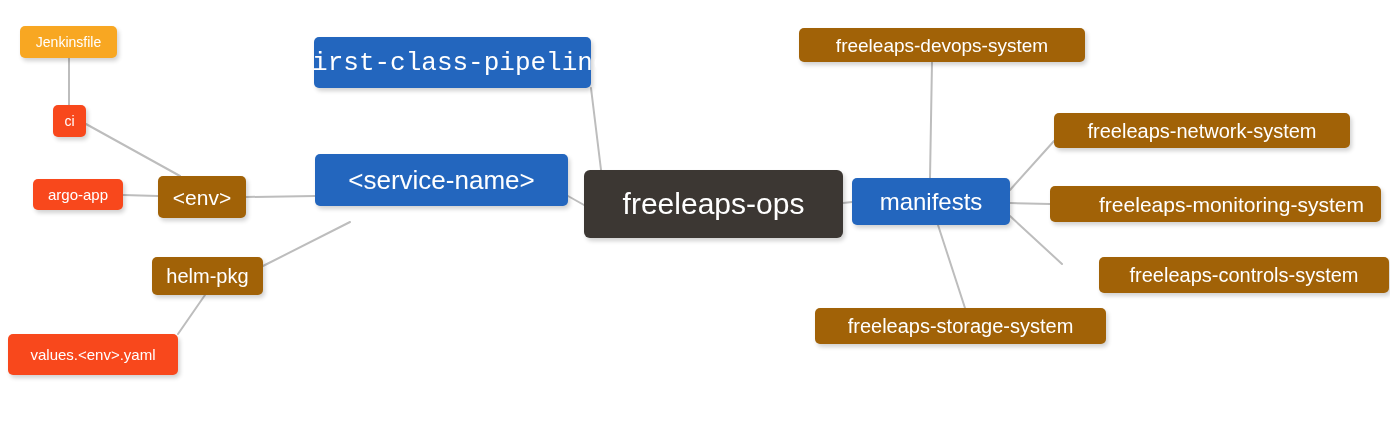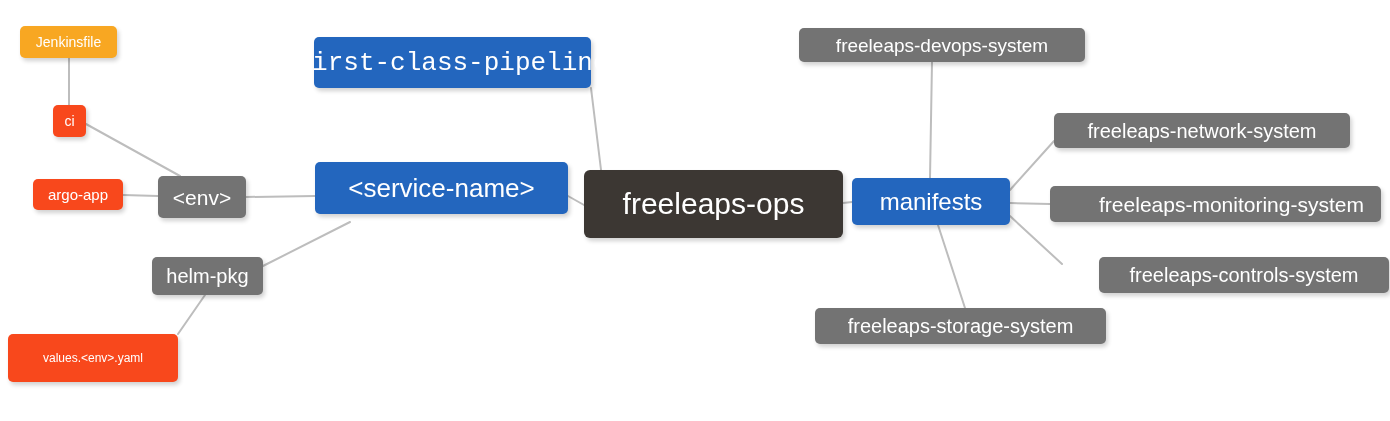--- a/index.html
+++ b/index.html
@@ -37,21 +37,21 @@
     white-space: nowrap;
     line-height: 1;
     box-shadow: 2px 3px 4px rgba(0,0,0,0.18);
     user-select: none;
   }
   .node.root {
     background: #3c3733;
     border-radius: 6px;
   }
   .node.blue   { background: #2366be; }
-  .node.green  { background: #737373; }
+  .node.green  { background: #a16207; }
   .node.orange { background: #f8a722; }
   .node.red    { background: #f8481c; }
 </style>
 </head>
 <body>
 
 <div id="canvas">
   <svg id="edge-layer" viewBox="0 0 1390 421" xmlns="http://www.w3.org/2000/svg">
       <path d="M 584 205 L 568 196" stroke="#bdbdbd" stroke-width="2" fill="none" stroke-linecap="round"></path>
       <path d="M 602 178 L 591 88" stroke="#bdbdbd" stroke-width="2" fill="none" stroke-linecap="round"></path>
@@ -63,28 +63,28 @@
       <path d="M 69 105 L 69 58" stroke="#bdbdbd" stroke-width="2" fill="none" stroke-linecap="round"></path>
       <path d="M 205 295 L 178 334" stroke="#bdbdbd" stroke-width="2" fill="none" stroke-linecap="round"></path>
       <path d="M 930 178 L 932 62" stroke="#bdbdbd" stroke-width="2" fill="none" stroke-linecap="round"></path>
       <path d="M 1010 190 L 1054 141" stroke="#bdbdbd" stroke-width="2" fill="none" stroke-linecap="round"></path>
       <path d="M 1010 203 L 1050 204" stroke="#bdbdbd" stroke-width="2" fill="none" stroke-linecap="round"></path>
       <path d="M 1010 216 L 1062 264" stroke="#bdbdbd" stroke-width="2" fill="none" stroke-linecap="round"></path>
       <path d="M 938 225 L 965 308" stroke="#bdbdbd" stroke-width="2" fill="none" stroke-linecap="round"></path>
     </svg>
   <div id="node-layer">
       <div class="node root" style="left: 584px; top: 170px; width: 259px; height: 68px; font-size: 30px;">freeleaps-ops</div>
-      <div class="node blue" style="left: 315px; top: 162px; width: 253px; height: 52px; font-size: 26px;">&lt;service-name&gt;</div>
+      <div class="node blue" style="left: 315px; top: 154px; width: 253px; height: 52px; font-size: 26px;">&lt;service-name&gt;</div>
       <div class="node blue" style="left: 314px; top: 37px; width: 277px; height: 51px; font-size: 26px; font-family: Liberation Mono, monospace;">first-class-pipeline</div>
       <div class="node blue" style="left: 852px; top: 178px; width: 158px; height: 47px; font-size: 24px;">manifests</div>
       <div class="node green" style="left: 158px; top: 176px; width: 88px; height: 42px; font-size: 21px;">&lt;env&gt;</div>
       <div class="node green" style="left: 152px; top: 257px; width: 111px; height: 38px; font-size: 20px;">helm-pkg</div>
       <div class="node orange" style="left: 20px; top: 26px; width: 97px; height: 32px; font-size: 14px;">Jenkinsfile</div>
       <div class="node red" style="left: 53px; top: 105px; width: 33px; height: 32px; font-size: 14px;">ci</div>
       <div class="node red" style="left: 33px; top: 179px; width: 90px; height: 31px; font-size: 15px;">argo-app</div>
-      <div class="node red" style="left: 8px; top: 334px; width: 170px; height: 48px; font-size: 12px;">values.&lt;env&gt;.yaml</div>
+      <div class="node red" style="left: 8px; top: 334px; width: 170px; height: 41px; font-size: 15px;">values.&lt;env&gt;.yaml</div>
       <div class="node green" style="left: 799px; top: 28px; width: 286px; height: 34px; font-size: 19px;">freeleaps-devops-system</div>
       <div class="node green" style="left: 1054px; top: 113px; width: 296px; height: 35px; font-size: 20px;">freeleaps-network-system</div>
       <div class="node green" style="left: 1050px; top: 186px; width: 331px; height: 36px; font-size: 21px; padding-left: 32px;">freeleaps-monitoring-system</div>
       <div class="node green" style="left: 1062px; top: 257px; width: 290px; height: 36px; font-size: 20px; margin-left: 37px;">freeleaps-controls-system</div>
       <div class="node green" style="left: 815px; top: 308px; width: 291px; height: 36px; font-size: 20px;">freeleaps-storage-system</div>
     </div>
 </div>
 
 </body></html>

